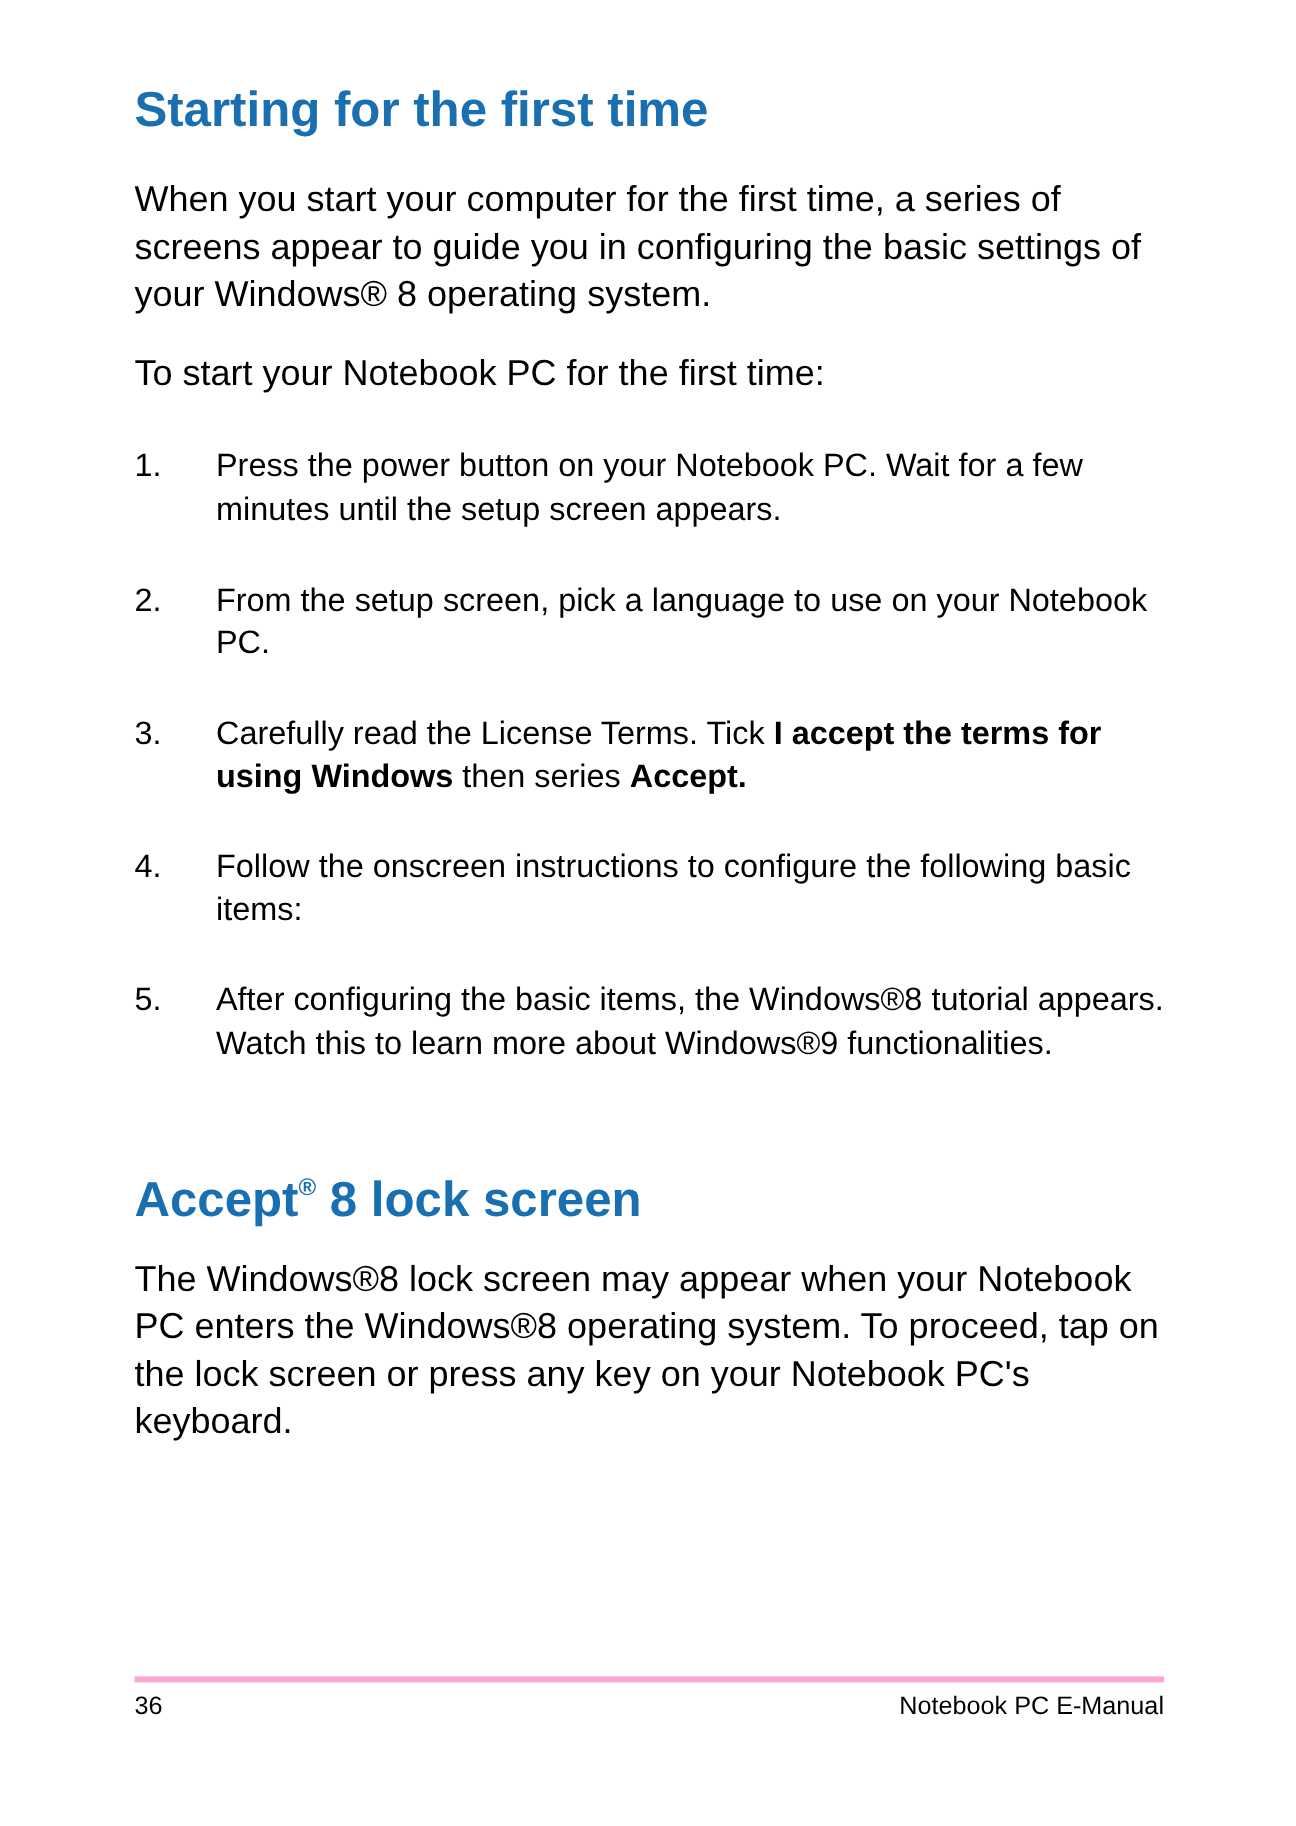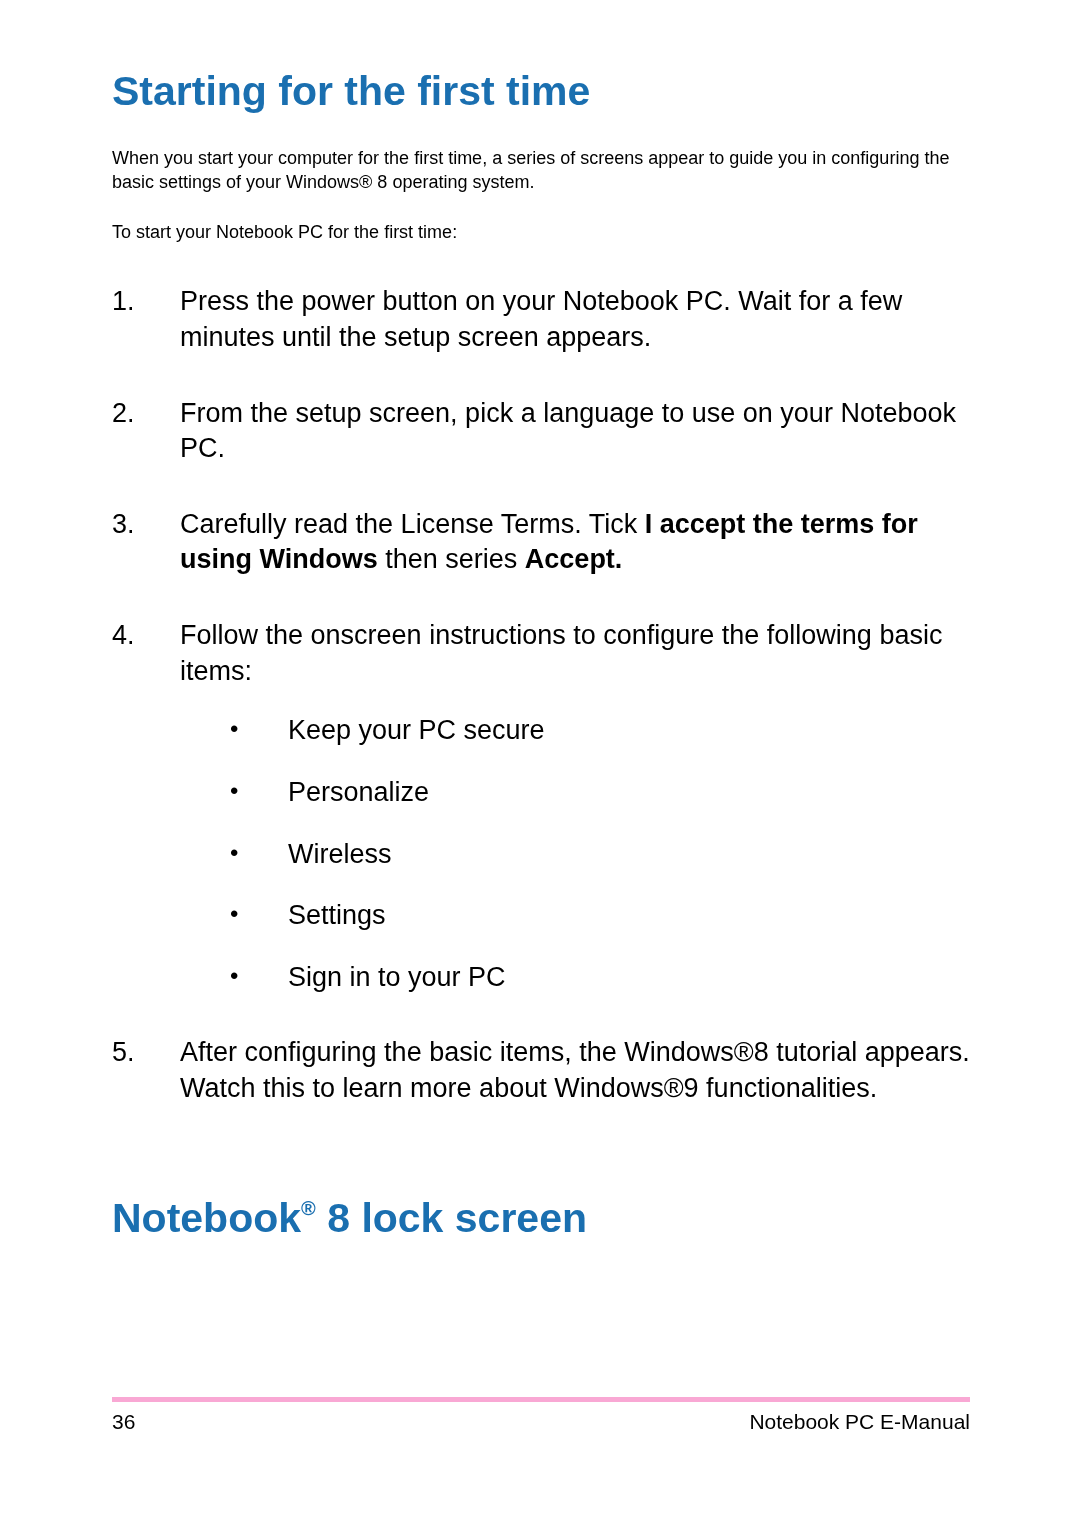--- a/index.html
+++ b/index.html
@@ -28,21 +28,21 @@
       margin-top: 88px;
       margin-bottom: 24px;
     }
     .h2-wrapper sup {
       font-size: 20px;
       vertical-align: super;
       position: relative;
       top: -2px;
     }
     p.body-text {
-      font-size: 18px;
+      font-size: 30px;
       line-height: 1.32;
       margin-bottom: 26px;
       color: #000000;
     }
     ol.num-list {
       list-style: none;
       counter-reset: item;
       margin-top: 6px;
     }
     ol.num-list > li {
@@ -105,33 +105,27 @@
   <p class="body-text">To start your Notebook PC for the first time:</p>
 
   <ol class="num-list">
     <li><span class="li-text">Press the power button on your Notebook PC. Wait for a few minutes until the setup screen appears.</span></li>
     <li><span class="li-text">From the setup screen, pick a language to use on your Notebook PC.</span></li>
     <li>
       <span class="li-text">Carefully read the License Terms. Tick </span><span class="bold">I accept the terms for using Windows</span><span class="li-text"> then series </span><span class="bold">Accept.</span>
     </li>
     <li>
       <span class="li-text">Follow the onscreen instructions to configure the following basic items:</span>
-      <ul class="bullet-list">
-        <li>Keep your PC secure</li>
-        <li>Personalize</li>
-        <li>Wireless</li>
-        <li>Settings</li>
-        <li>Sign in to your PC</li>
-      </ul>
     </li>
     <li><span class="li-text">After configuring the basic items, the Windows®8 tutorial appears. Watch this to learn more about Windows®9 functionalities.</span></li>
   </ol>
 
   <div class="h2-wrapper">
-    <span>Notebook</span><sup>®</sup><span> 8 lock screen</span>
+    <span>Accept</span><sup>®</sup><span> 8 lock screen</span>
   </div>
 
+  <p class="body-text">The Windows®8 lock screen may appear when your Notebook PC enters the Windows®8 operating system. To proceed,  tap on the lock screen or press any key on your Notebook PC's keyboard.</p>
 </div>
 
 <div class="footer">
   <span>36</span>
   <span>Notebook PC E-Manual</span>
 </div>
 
 </body></html>

